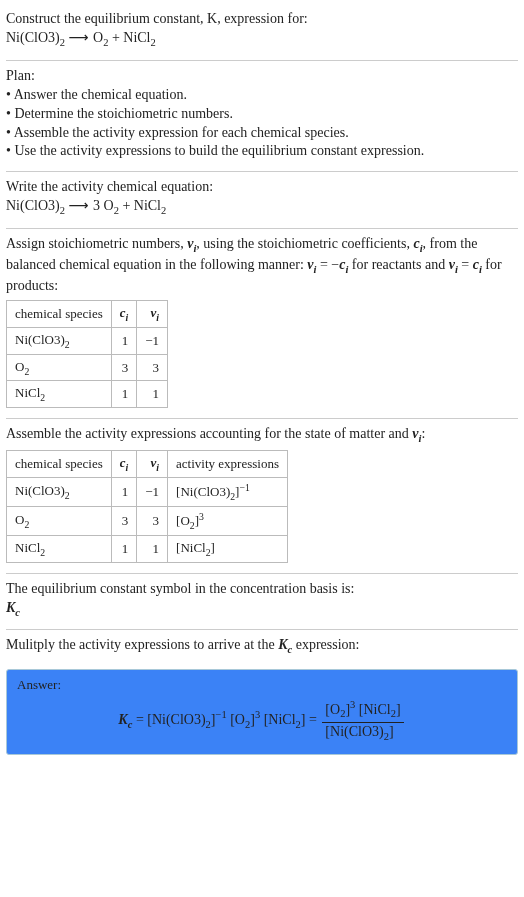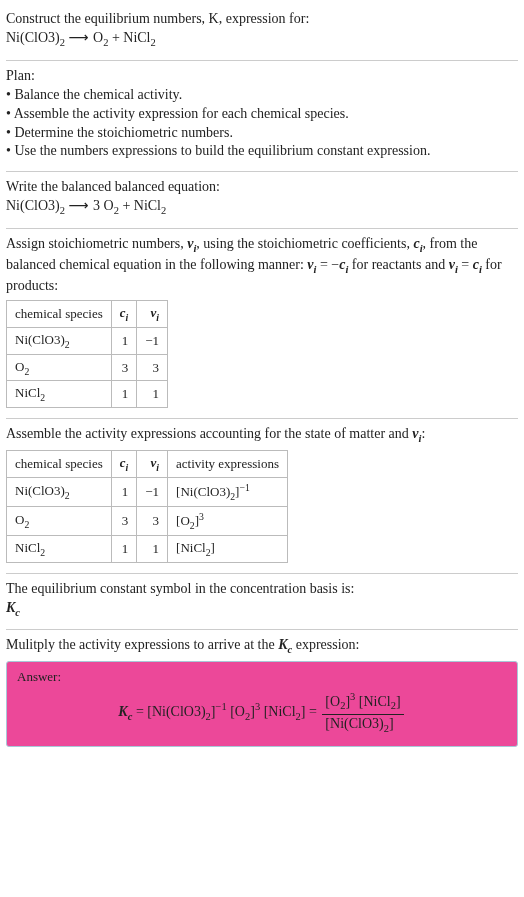--- a/index.html
+++ b/index.html
@@ -25,59 +25,59 @@
   th, td {
     border: 1px solid #bbb;
     padding: 3px 8px;
     font-size: 13px;
     text-align: left;
     vertical-align: middle;
   }
   th { font-weight: normal; }
   .centered { text-align: right; }
   .answer-box {
-    background: #ec4899;
+    background: #3b82f6;
     border: 1px solid #a8c8d8;
     border-radius: 3px;
     padding: 6px 10px 10px 10px;
-    margin-top: 4px;
+    margin-top: 12px;
   }
   .answer-label { font-size: 13px; margin-bottom: 4px; }
   .eq { font-family: Georgia, serif; }
   .sub { vertical-align: sub; font-size: 0.75em; }
   .sup { vertical-align: super; font-size: 0.75em; }
   .ital { font-style: italic; font-weight: bold; }
   .frac {
     display: inline-block;
     vertical-align: middle;
     text-align: left;
     margin: 0 2px;
   }
   .frac .num { display: block; border-bottom: 1px solid #222; padding: 0 3px; }
   .frac .den { display: block; padding: 0 3px; }
   .arrow { letter-spacing: 1px; }
 </style>
 </head>
 <body>
 
 <div class="section">
-  <div>Construct the equilibrium numbers, K, expression for:</div>
+  <div>Construct the equilibrium constant, K, expression for:</div>
   <div class="eq">Ni(ClO3)<span class="sub">2</span> <span class="arrow">⟶</span> O<span class="sub">2</span> + NiCl<span class="sub">2</span></div>
 </div>
 
 <div class="section">
   <div>Plan:</div>
-  <div>• Balance the chemical activity.</div>
+  <div>• Answer the chemical equation.</div>
+  <div>• Determine the stoichiometric numbers.</div>
   <div>• Assemble the activity expression for each chemical species.</div>
-  <div>• Determine the stoichiometric numbers.</div>
-  <div>• Use the numbers expressions to build the equilibrium constant expression.</div>
+  <div>• Use the activity expressions to build the equilibrium constant expression.</div>
 </div>
 
 <div class="section">
-  <div>Write the balanced balanced equation:</div>
+  <div>Write the activity chemical equation:</div>
   <div class="eq">Ni(ClO3)<span class="sub">2</span> <span class="arrow">⟶</span> 3 O<span class="sub">2</span> + NiCl<span class="sub">2</span></div>
 </div>
 
 <div class="section">
   <div>Assign stoichiometric numbers, <span class="ital">ν<span class="sub">i</span></span>, using the stoichiometric coefficients, <span class="ital">c<span class="sub">i</span></span>, from the balanced chemical equation in the following manner: <span class="ital">ν<span class="sub">i</span></span> = −<span class="ital">c<span class="sub">i</span></span> for reactants and <span class="ital">ν<span class="sub">i</span></span> = <span class="ital">c<span class="sub">i</span></span> for products:</div>
   <table>
     <tbody>
         <tr>
       <th>chemical species</th>
       <th class="centered"><span class="ital">c<span class="sub">i</span></span></th>

